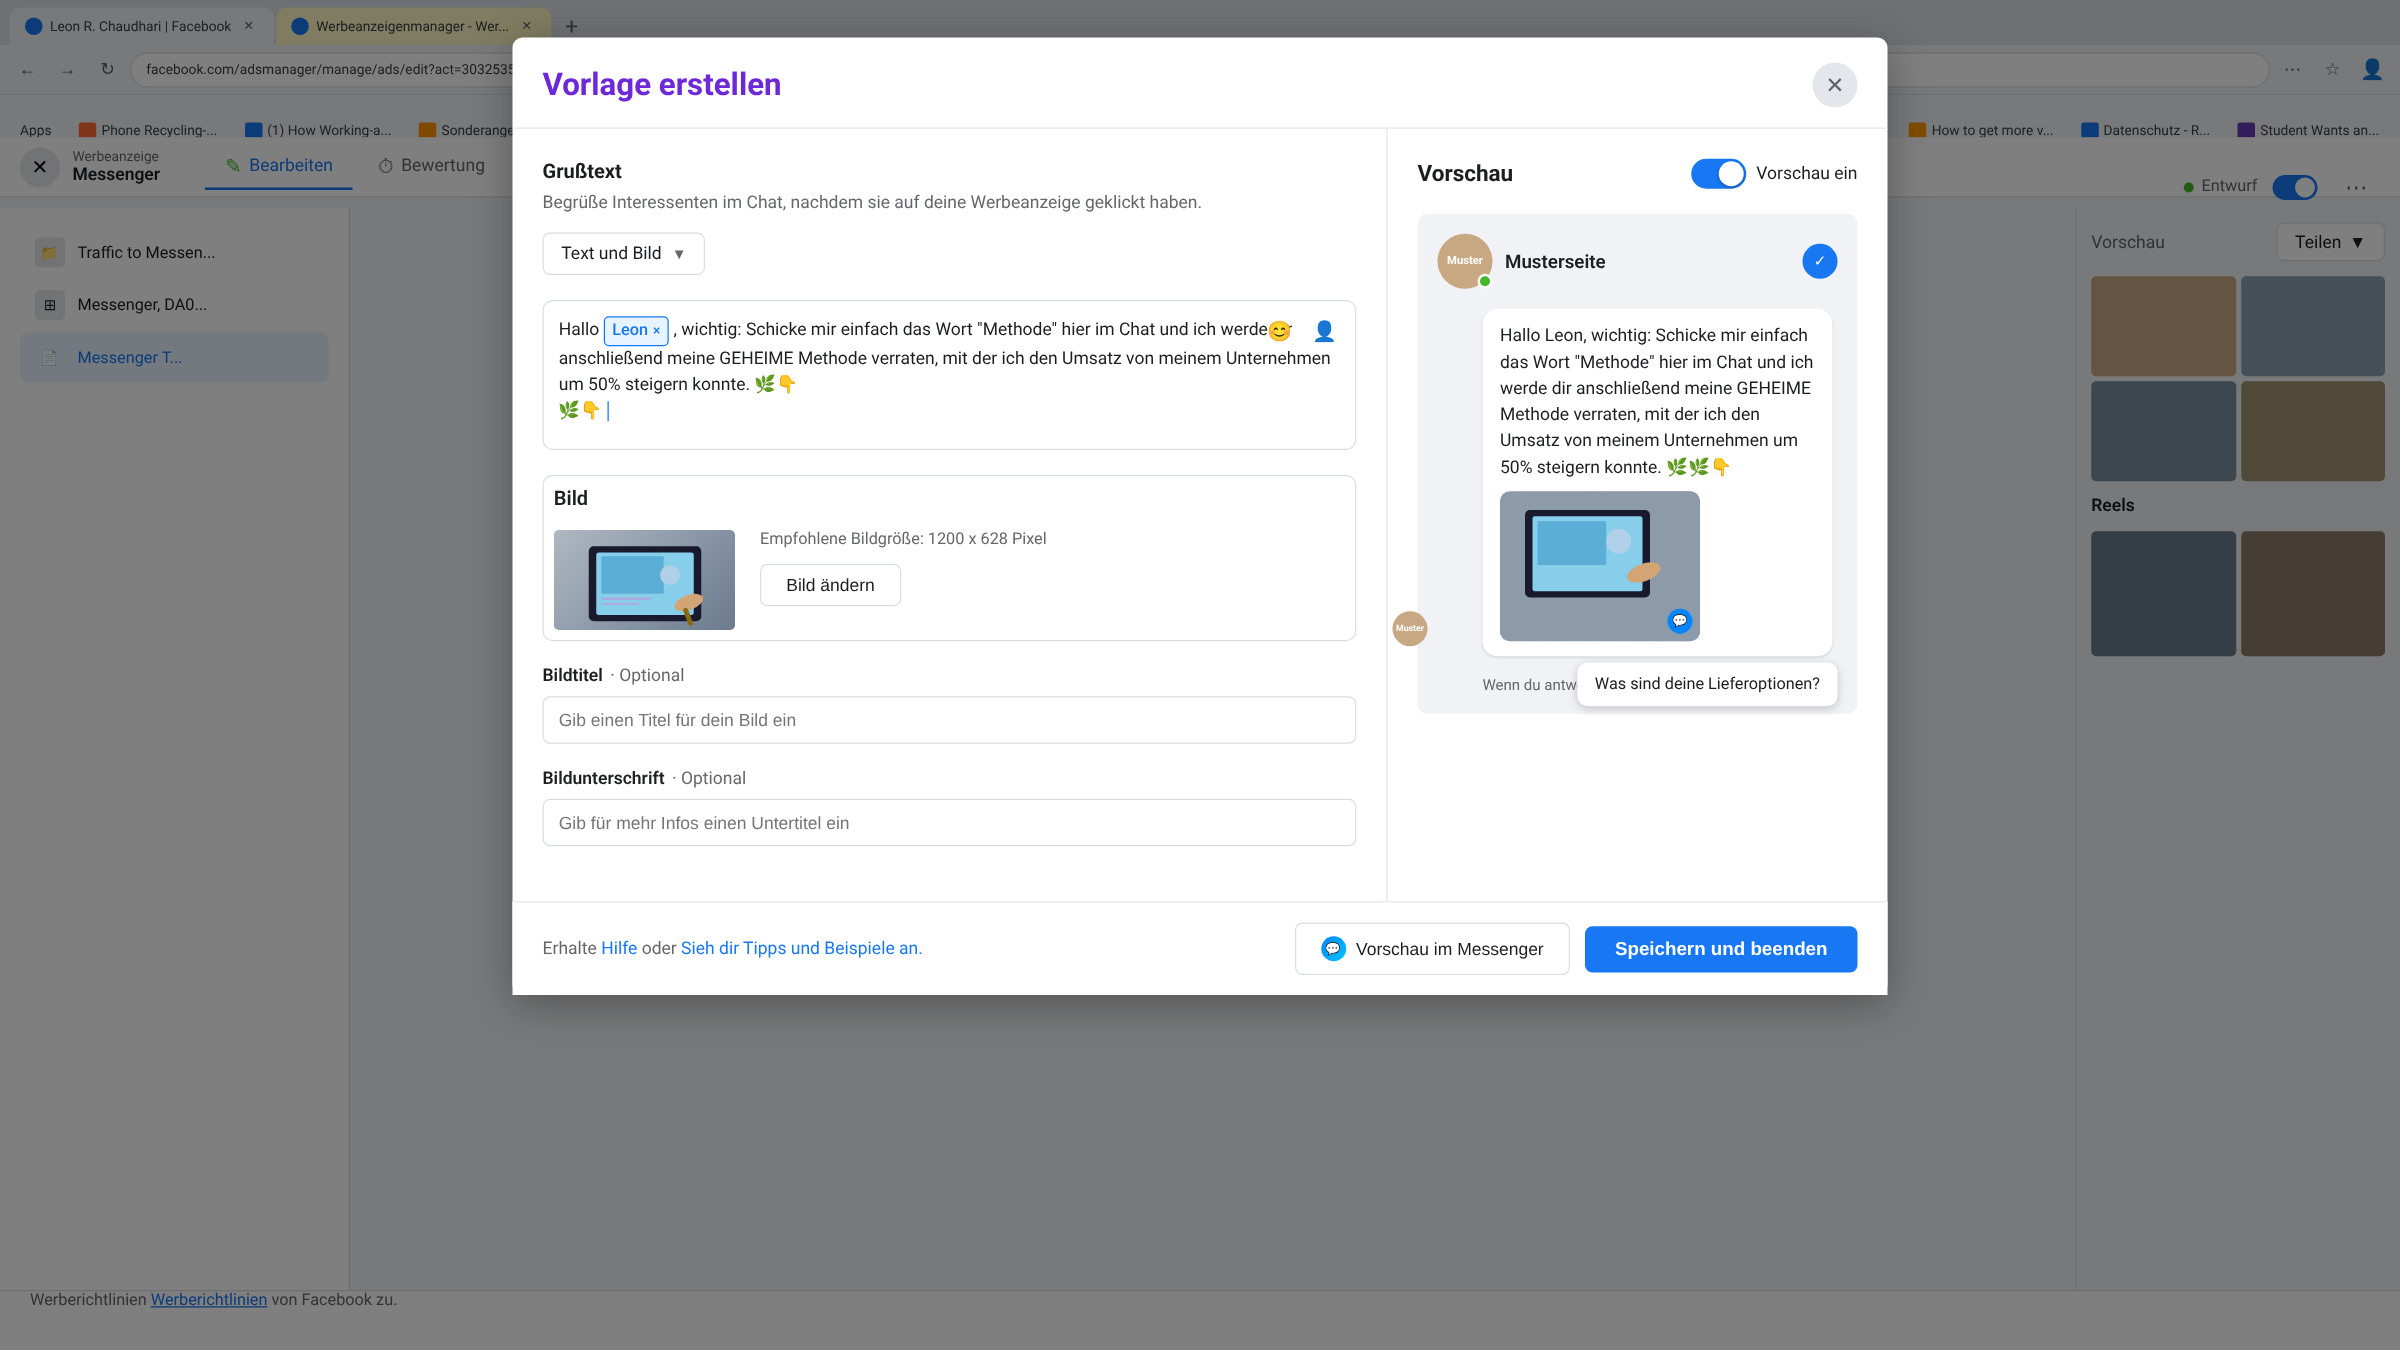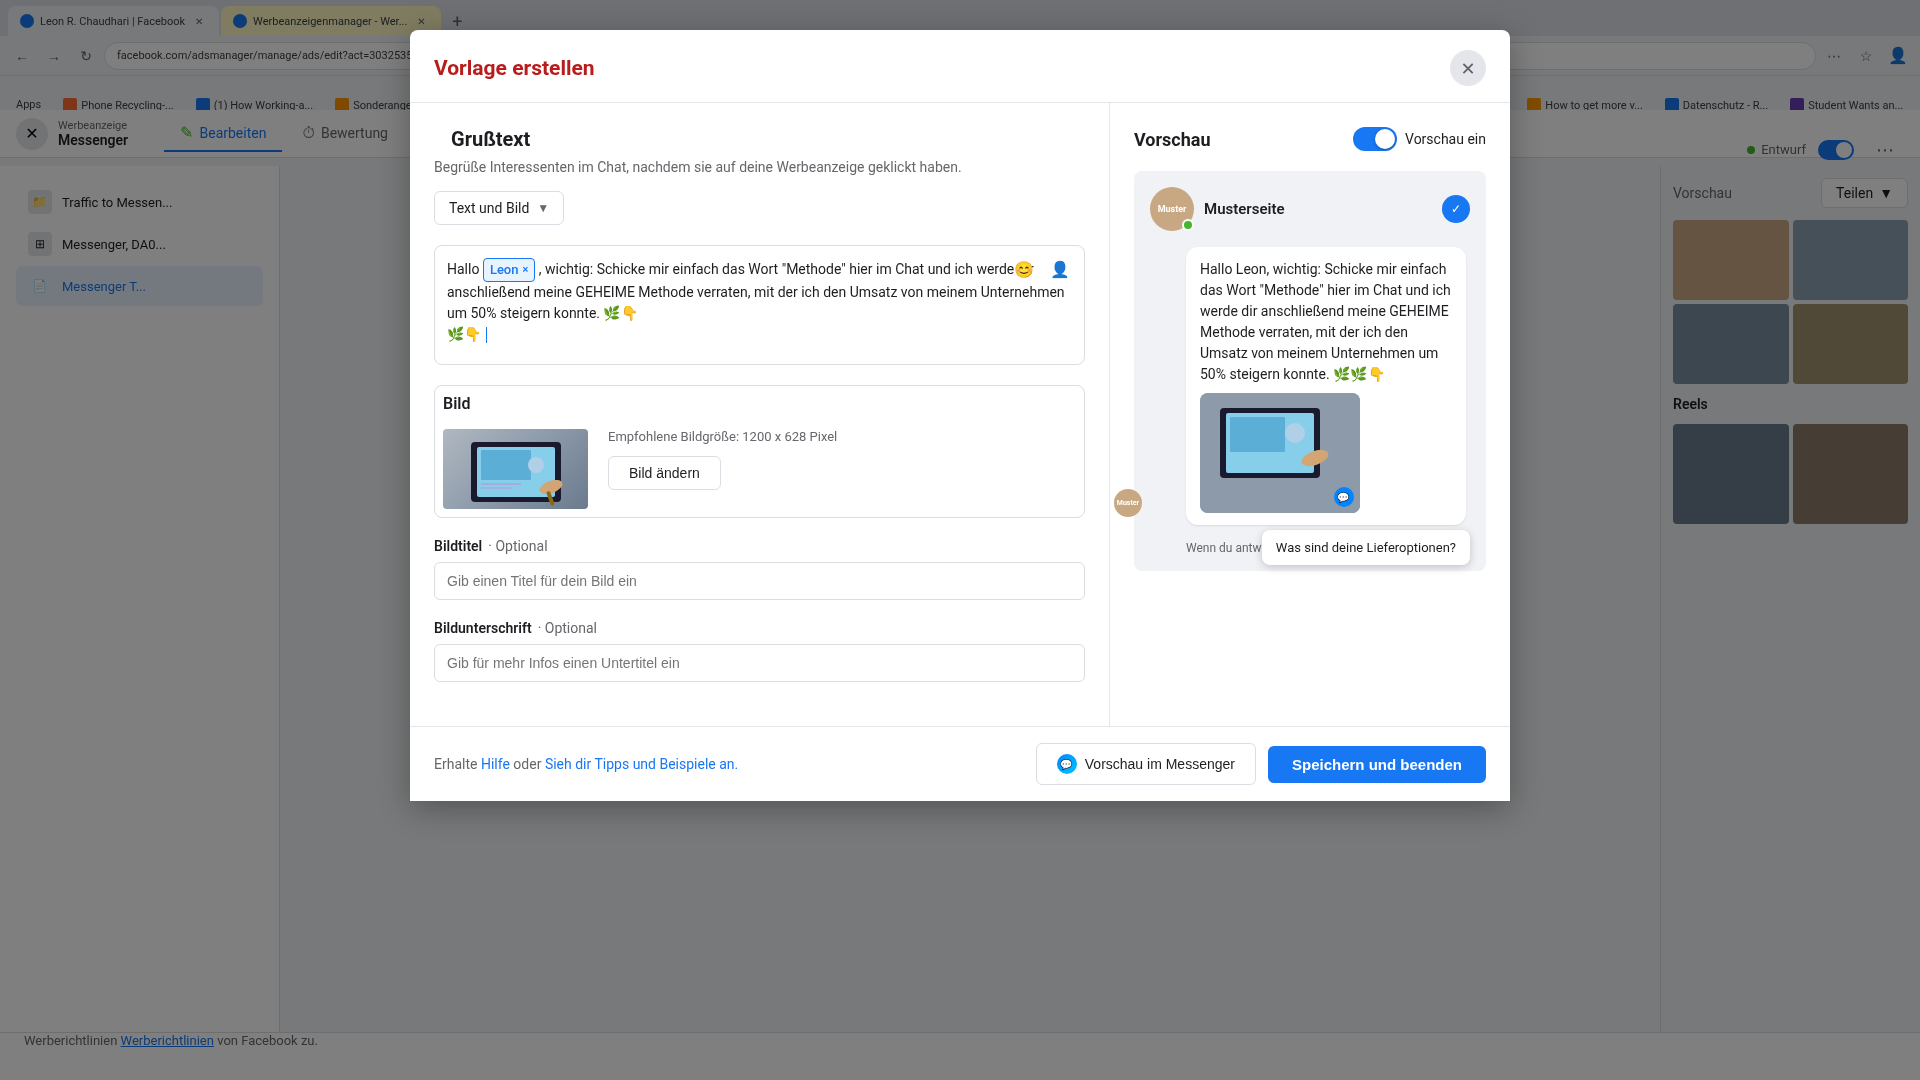--- a/index.html
+++ b/index.html
@@ -113,21 +113,21 @@
       display: flex;
       align-items: center;
       height: 34px;
       background: #f1f3f4;
       padding: 0 8px;
       gap: 6px;
       overflow: hidden;
     }
     .bookmark-item {
       display: flex;
-      align-items: flex-end;
+      align-items: center;
       gap: 4px;
       padding: 2px 8px;
       border-radius: 4px;
       font-size: 11px;
       color: #3c4043;
       white-space: nowrap;
       cursor: pointer;
       margin-top: 23px;
     }
     .bookmark-favicon {
@@ -208,23 +208,23 @@
       box-shadow: 0 8px 32px rgba(0,0,0,0.3);
     }
     .modal-header {
       display: flex;
       align-items: center;
       justify-content: space-between;
       padding: 20px 24px 16px;
       border-bottom: 1px solid #e4e6eb;
     }
     .modal-title {
-      font-size: 21px;
+      font-size: 25px;
       font-weight: 700;
-      color: #b91c1c;
+      color: #6d28d9;
     }
     .modal-close {
       width: 36px;
       height: 36px;
       border-radius: 50%;
       background: #e4e6eb;
       display: flex;
       align-items: center;
       justify-content: center;
       cursor: pointer;
@@ -251,25 +251,24 @@
       display: flex;
       align-items: center;
       justify-content: space-between;
       padding: 16px 24px;
       border-top: 1px solid #e4e6eb;
       background: white;
     }
 
     
     .section-title {
-      font-size: 20px;
+      font-size: 16px;
       font-weight: 700;
       color: #1c1e21;
       margin-bottom: 8px;
-      margin-left: 17px;
     }
     .section-desc {
       font-size: 14px;
       color: #65676b;
       margin-bottom: 16px;
     }
     .dropdown-select {
       display: flex;
       align-items: center;
       gap: 8px;

